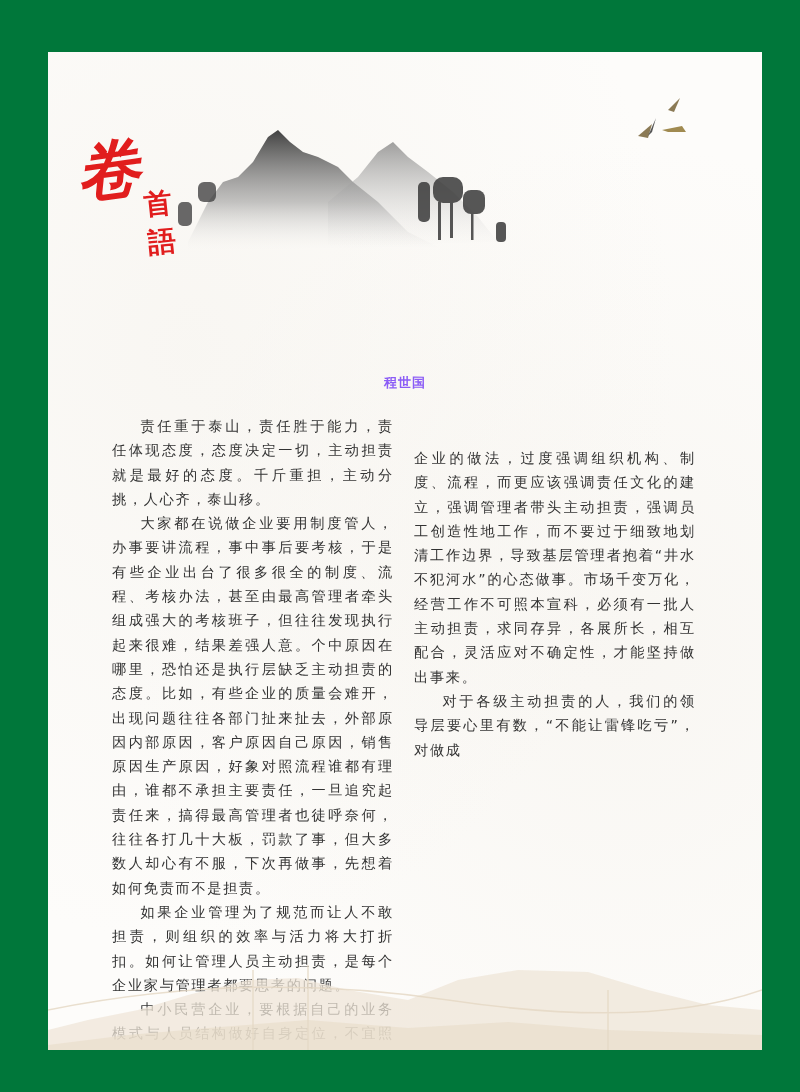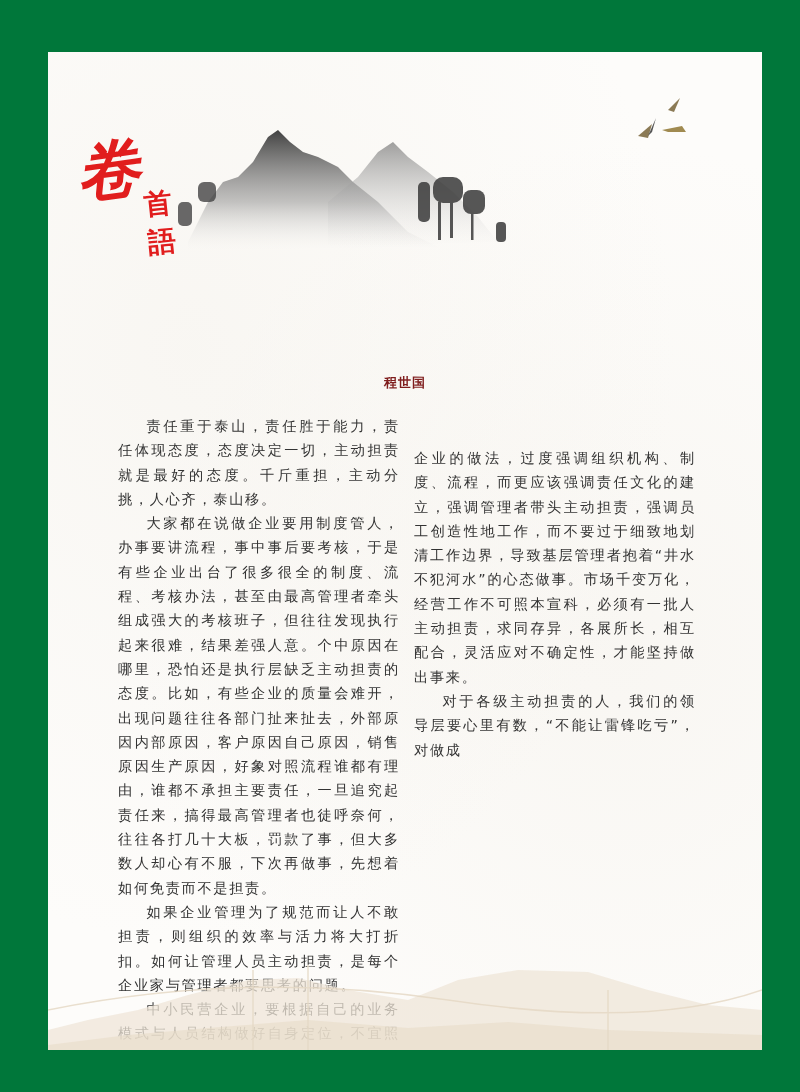--- a/index.html
+++ b/index.html
@@ -54,29 +54,29 @@
 
   .title {
     position: absolute; left: 0; width: 714px; top: 262px;
     text-align: center;
     font-size: 40px; font-weight: bold;
     color: #e60012; letter-spacing: 18px;
     padding-left: 18px; box-sizing: border-box;
   }
   .author {
     position: absolute; left: 0; width: 714px; top: 322px;
-    text-align: center; font-size: 13px; color: #7f1d1d;
+    text-align: center; font-size: 13px; color: #8b5cf6;
     letter-spacing: 1px; font-weight: bold;
   }
   .col {
     position: absolute; top: 362px; width: 282px;
     font-size: 14.2px; line-height: 24.3px; color: #333;
     letter-spacing: 1.7px; text-align: justify;
   }
-  .col.left { left: 70px; }
+  .col.left { left: 64px; }
   .col.right { left: 366px; }
   .col p { margin: 0; text-indent: 2em; }
   .col p.cont { text-indent: 0; margin-top: 32px; }
   .bottom-art { position: absolute; left: 0; bottom: 0; }
 </style>
 </head>
 <body>
 
 <div class="paper">
   <div class="texture"></div>

